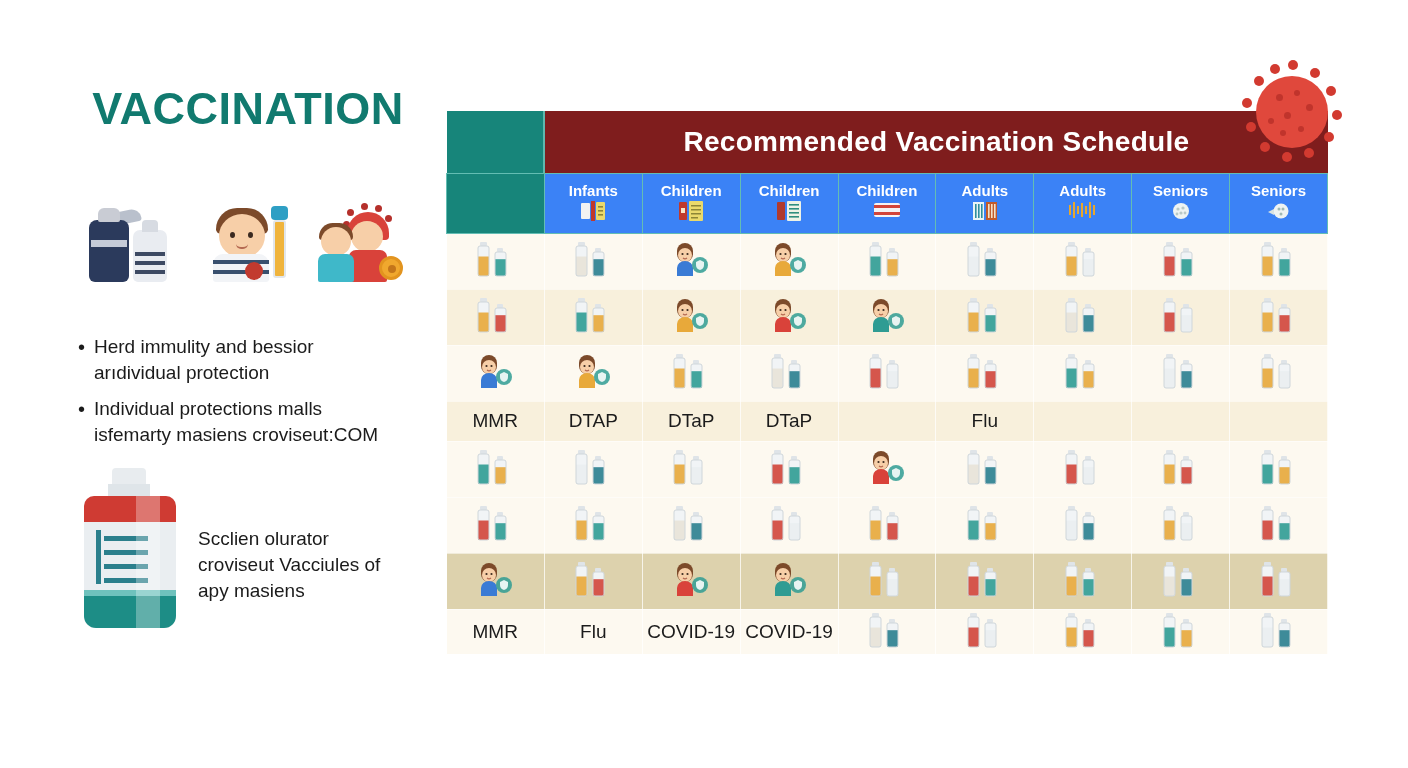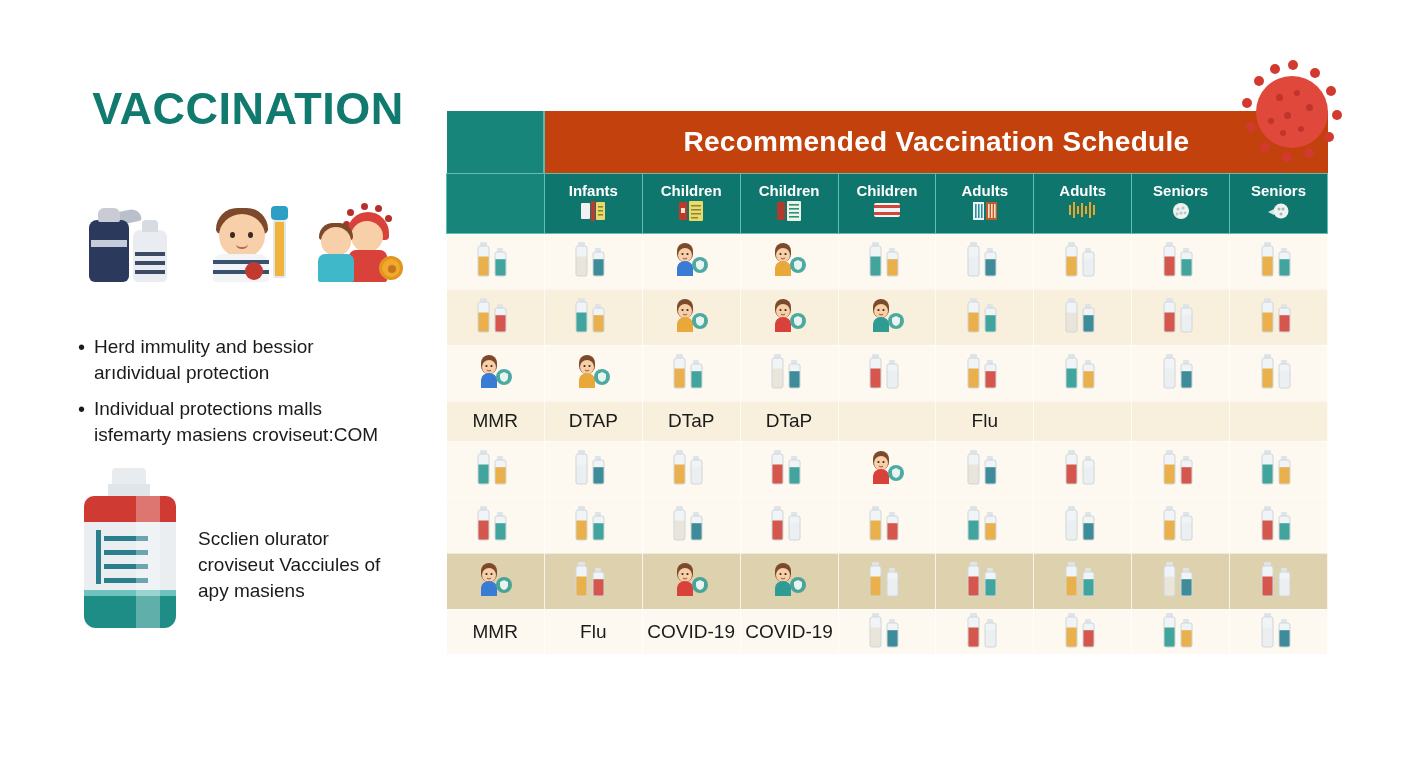--- a/index.html
+++ b/index.html
@@ -87,29 +87,29 @@
   }
 
   
   #schedule-table {
     position: absolute; left: 446px; top: 111px;
     width: 882px; border-collapse: collapse; table-layout: fixed;
   }
   #schedule-table td, #schedule-table th { padding: 0; }
 
   .banner-cell {
-    background: #c2410c; color: #ffffff;
+    background: #7f1d1d; color: #ffffff;
     height: 62px; font-size: 28px; font-weight: bold;
     letter-spacing: 0.3px; text-align: center; vertical-align: middle;
     border-left: 2px solid #5fb8ae;
   }
   .banner-blank { background: #17857a; border-right: 2px solid #5fb8ae; }
 
   .head-cell {
-    background: #0f766e; color: #ffffff; height: 60px;
+    background: #3b82f6; color: #ffffff; height: 60px;
     border: 1px solid #63bdb3; vertical-align: middle; 
   }
   .head-blank { background: #17857a; border: 1px solid #63bdb3; }
   .head-label { display:block; font-size: 15px; font-weight: 600; line-height: 1; margin-bottom: 3px; }
   .head-ic { display:block; height: 22px; line-height: 22px; }
 
   .body-row td {
     height: 56px; text-align: center; vertical-align: middle;
     border-right: 1px solid rgba(255,255,255,0.75);
     border-bottom: 1px solid rgba(255,255,255,0.55);

